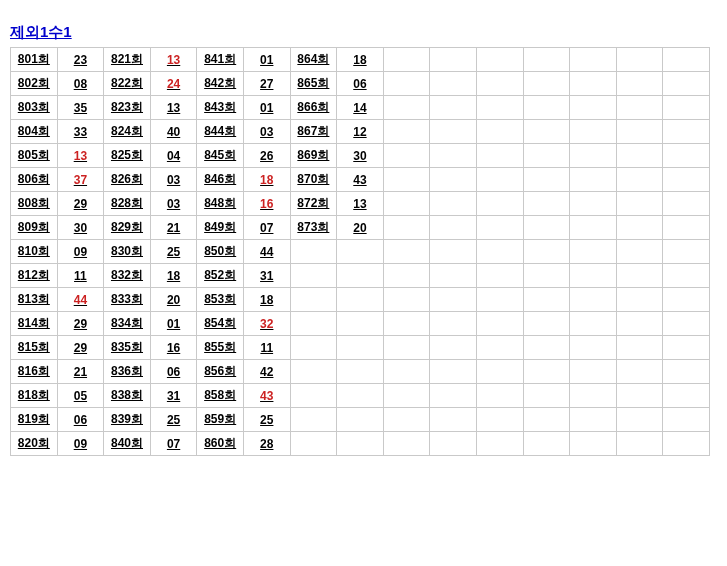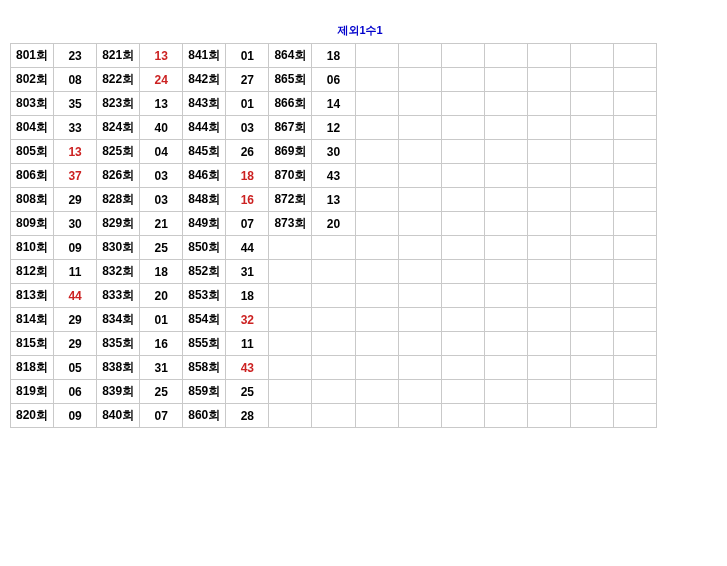--- a/index.html
+++ b/index.html
@@ -13,31 +13,32 @@
     margin: 0;
     padding: 0;
     background: #ffffff;
     width: 727px;
     height: 566px;
     font-family: "Liberation Sans", "DejaVu Sans", sans-serif;
   }
   .page-title {
     width: 700px;
     margin: 23px 0 0 10px;
-    text-align: center;
-    font-size: 11px;
+    font-size: 15px;
     font-weight: bold;
     color: var(--title-color);
     letter-spacing: 0px;
+    text-decoration: underline;
   }
   table.rounds {
     border-collapse: collapse;
     table-layout: fixed;
-    width: 647px;
+    width: 700px;
     margin: 5px 0 12px 10px;
+    text-decoration: underline;
   }
   table.rounds td {
     border: 1px solid var(--border-color);
     height: 24px;
     padding: 0;
     text-align: center;
     vertical-align: middle;
     font-size: 12px;
     font-weight: bold;
     color: var(--text-color);
@@ -270,20 +271,37 @@
         <td></td>
         <td></td>
         <td></td>
         <td></td>
         <td></td>
         <td></td>
         <td></td>
         <td></td>
       </tr>
       <tr>
+        <td>816회</td>
+        <td>21</td>
+        <td>836회</td>
+        <td>06</td>
+        <td>856회</td>
+        <td>42</td>
+        <td></td>
+        <td></td>
+        <td></td>
+        <td></td>
+        <td></td>
+        <td></td>
+        <td></td>
+        <td></td>
+        <td></td>
+      </tr>
+      <tr>
         <td>818회</td>
         <td>05</td>
         <td>838회</td>
         <td>31</td>
         <td>858회</td>
         <td class="red">43</td>
         <td></td>
         <td></td>
         <td></td>
         <td></td>

